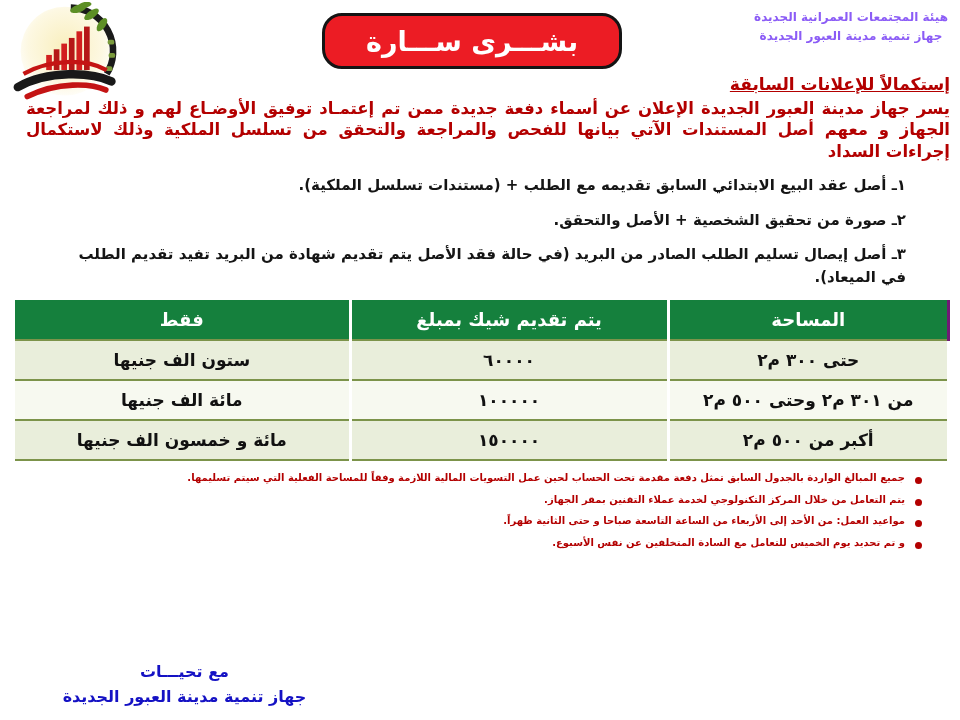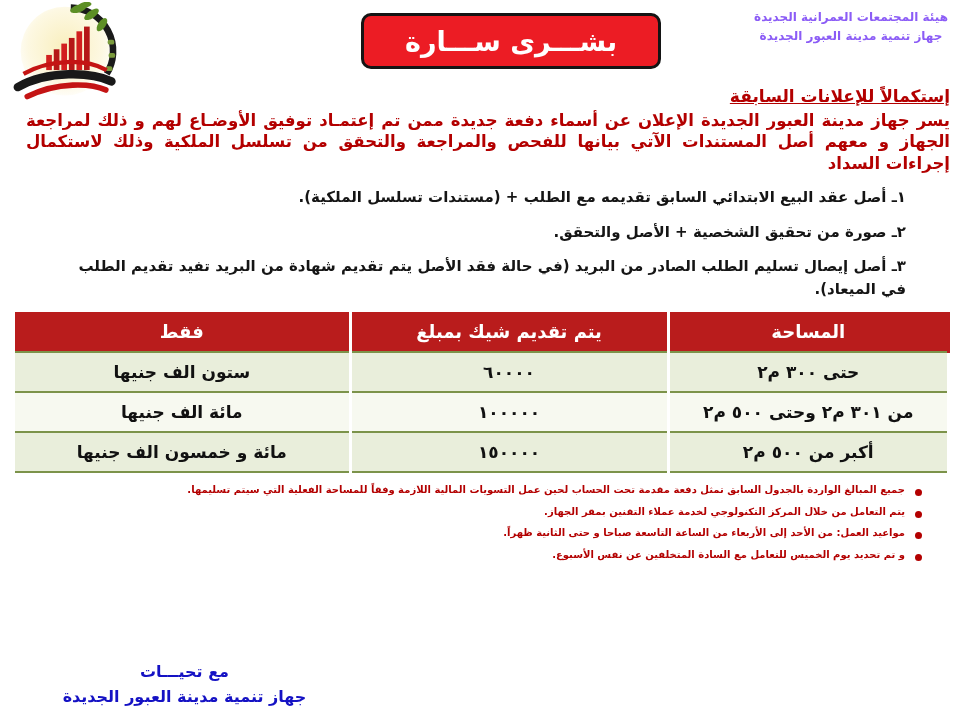--- a/index.html
+++ b/index.html
@@ -9,27 +9,27 @@
     background:#ffffff; direction:rtl;
     font-family:"DejaVu Sans", sans-serif;
   }
   
   .authority {
     position:absolute; top:8px; right:12px; text-align:center;
     font-weight:bold; font-size:12px; color:#8b5cf6; line-height:1.6;
   }
   .banner {
     position:absolute; top:13px; left:322px; width:300px; height:56px;
-    background:#ec1c24; border:3px solid #141414; border-radius:10px;
-    display:flex; align-items:center; justify-content:center;margin-left:39px;
+    background:#ec1c24; border:3px solid #141414; border-radius:20px;
+    display:flex; align-items:center; justify-content:center;
   }
   .banner span { color:#ffffff; font-weight:bold; font-size:27px; letter-spacing:1px; }
   .logo { position:absolute; top:2px; right:auto; left:10px; width:114px; height:104px; }
   
-  .content { position:absolute; top:74px; right:0; left:16px; padding:0 10px;margin-top:12px; }
+  .content { position:absolute; top:74px; right:0; left:16px; padding:0 10px; }
   .intro-heading {
     color:#b30000; font-weight:bold; font-size:17px;
     text-decoration:underline; text-align:right; padding-left:4px;
   }
   .paragraph {
     color:#b30000; font-weight:bold; font-size:16.5px; line-height:1.3;
     text-align:justify; text-align-last:right; margin-top:4px;
   }
   .handling-note {
     color:#4f6228; font-weight:bold; font-size:17px; text-align:center; margin-top:14px;
@@ -38,23 +38,23 @@
     color:#b30000; font-weight:bold; font-size:16px; text-decoration:underline;
     text-align:right; margin-top:16px;
   }
   .doc-item {
     color:#151515; font-weight:bold; font-size:15px; text-align:right;
     margin-top:12px; padding-right:44px; padding-left:34px; line-height:1.5;
   }
   
   table.amounts { width:938px; margin:12px auto 0; border-collapse:collapse; }
   table.amounts th {
-    background:#b91c1c; color:#ffffff; font-weight:bold; font-size:18px;
+    background:#15803d; color:#ffffff; font-weight:bold; font-size:18px;
     height:40px; text-align:center;
-    border-left:3px solid #ffffff; border-right:3px solid #b91c1c;
+    border-left:3px solid #ffffff; border-right:3px solid #701a75;
   }
   table.amounts td {
     height:40px; font-weight:bold; font-size:17px; color:#111111; text-align:center;
     border-left:3px solid #ffffff; border-right:3px solid #ffffff;
   }
   table.amounts tbody tr { border-top:2px solid #7c934a; }
   table.amounts tbody tr:last-child { border-bottom:2px solid #7c934a; }
   table.amounts tbody tr:nth-child(odd) td  { background:#e9eedb; }
   table.amounts tbody tr:nth-child(even) td { background:#f7f9f0; }
   td.amount-num { letter-spacing:5px; }

